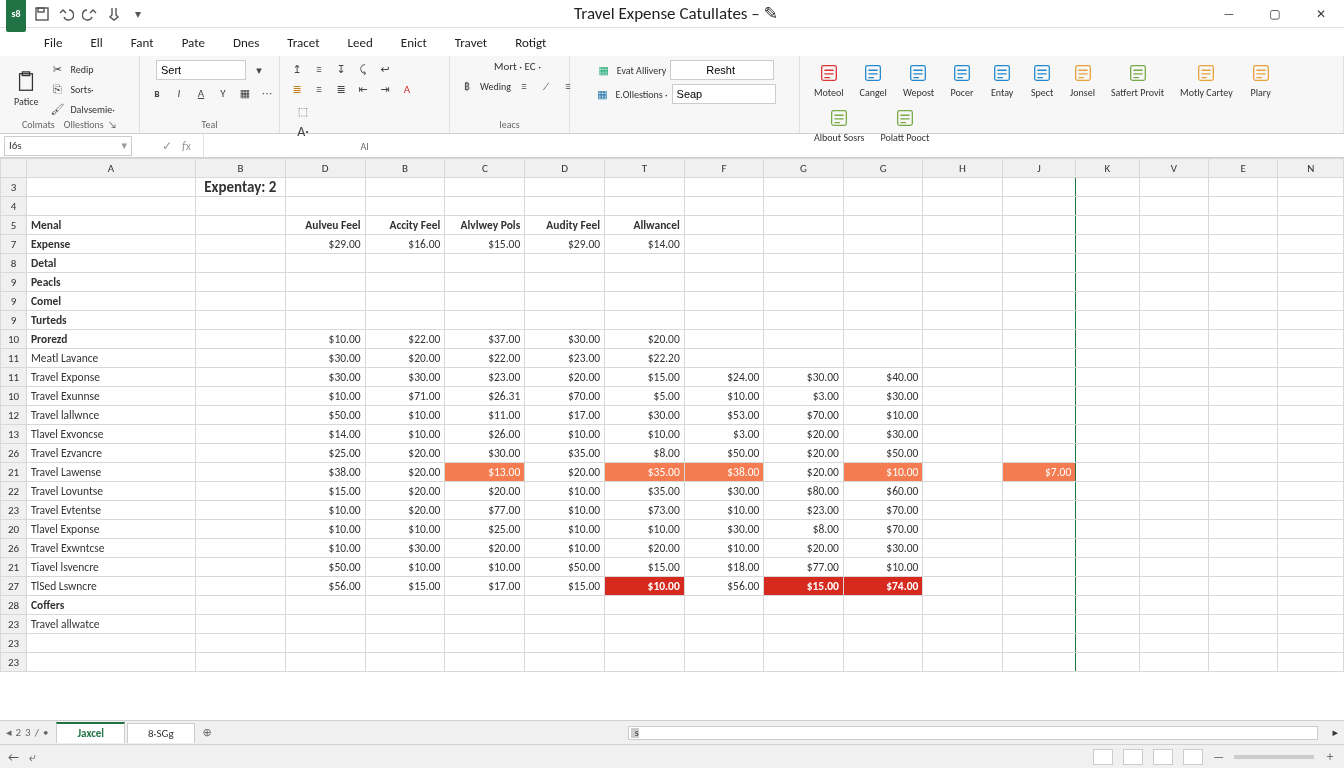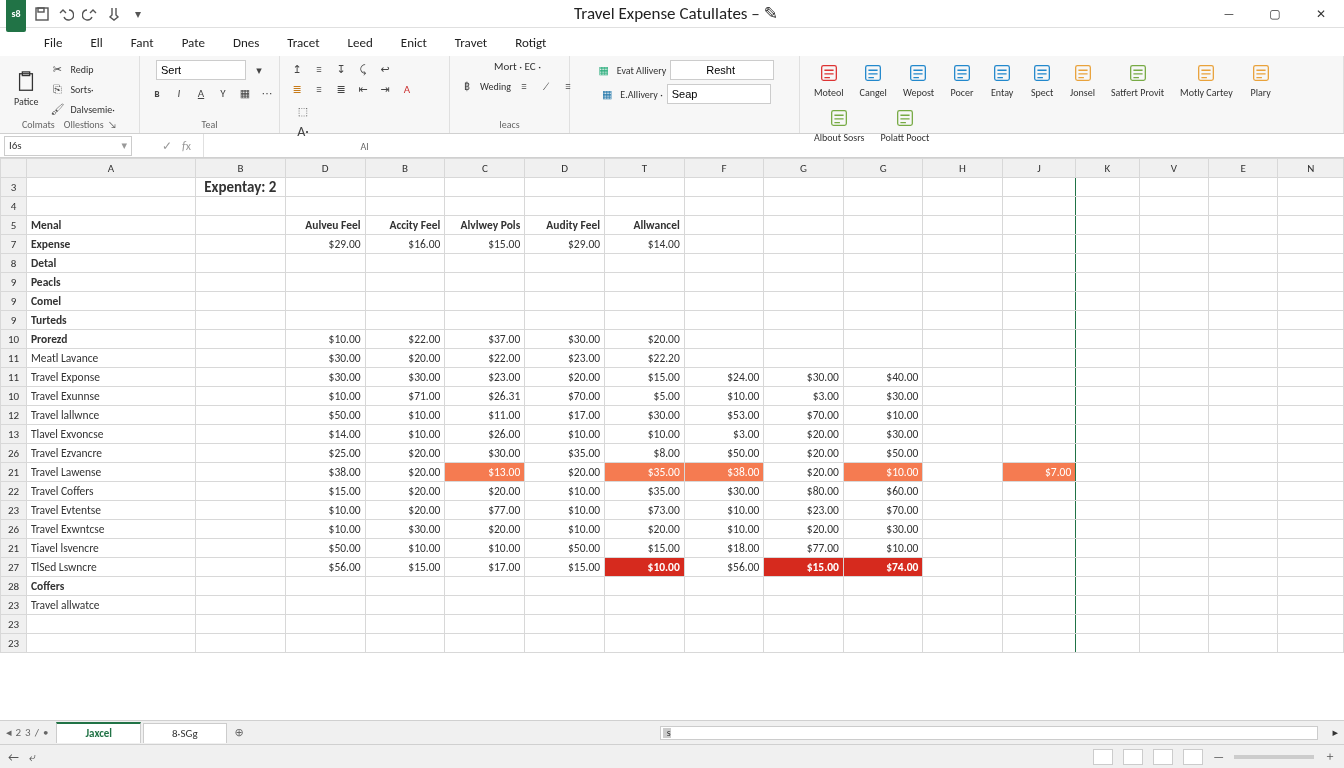--- a/index.html
+++ b/index.html
@@ -52,21 +52,21 @@
 .hdr-row td { font-weight: 600; text-align: right; }
 .hdr-row td:first-of-type { text-align: left; }
 .hl-orange { background: #f57b51 !important; color: #fff; }
 .hl-red { background: #d62a1e !important; color: #fff; font-weight: 600; }
 .sel-col { border-left: 1px solid #217346 !important; border-right: 1px solid #217346 !important; }
 th.sel-col-h { background: #d4e8dc; border-bottom: 2px solid #217346; }
 
 .tabstrip { height: 24px; border-top: 1px solid #d0d0d0; background: #f0f0f0; display: flex; align-items: center; font-size: 11px; }
 .tabstrip .nav { display: flex; gap: 4px; padding: 0 6px; color: #666; }
 .tabstrip .nav span { cursor: pointer; }
-.tabstrip .stab { padding: 3px 28px; border: 1px solid #ccc; background: #fff; border-bottom: none; margin-left: 2px; cursor: pointer; }
+.tabstrip .stab { padding: 3px 20px; border: 1px solid #ccc; background: #fff; border-bottom: none; margin-left: 2px; cursor: pointer; }
 .tabstrip .stab.active { border-top: 2px solid #217346; color: #217346; font-weight: 600; }
 .tabstrip .addtab { padding: 0 8px; color: #666; cursor: pointer; }
 .tabstrip .hscroll { flex: 1; margin: 0 8px; height: 14px; border: 1px solid #ccc; background: #fff; position: relative; }
 .tabstrip .hscroll .thumb { position: absolute; left: 2px; top: 1px; height: 10px; width: 8px; background: #ccc; }
 .tabstrip .side { padding: 0 6px; }
 
 .statusbar { height: 24px; border-top: 1px solid #d0d0d0; background: #f0f0f0; display: flex; align-items: center; padding: 0 8px; gap: 10px; color: #555; }
 .statusbar .spacer { flex: 1; }
 .statusbar .vbtn { width: 20px; height: 16px; border: 1px solid #ccc; background: #fff; }
 
@@ -217,21 +217,21 @@
 
   <div class="group" style="width:230px">
     <div class="controls stack" style="width:100%">
       <div class="row">
         <span class="smallbtn" style="color:#2a7">▦</span>
         <span style="font-size:10px">Evat Allivery</span>
         <input class="combo" style="width: 104px; padding-left: 35px;" value="Resht">
       </div>
       <div class="row">
         <span class="smallbtn" style="color:#27a">▦</span>
-        <span style="font-size:10px">E.Allivery ·</span>
+        <span style="font-size:10px">E.Ollestions ·</span>
         <input class="combo" style="width: 104px;" value="Seap">
       </div>
     </div>
     <div class="label">&nbsp;</div>
   </div>
 
   <div class="group" style="flex:1">
     <div class="controls" id="ribbon-bigbtns">
         <div class="bigbtn">
           <svg viewBox="0 0 24 24" style="color:#d33">
@@ -655,21 +655,21 @@
           <td class="num hl-orange">$10.00</td>
           <td class="num"></td>
           <td class="num hl-orange sel-col">$7.00</td>
           <td class="num"></td>
           <td class="num"></td>
           <td class="num"></td>
           <td class="num"></td>
         </tr>
         <tr>
           <th class="rowhdr">22</th>
-          <td class="">Travel Coffers</td>
+          <td class="">Travel Lovuntse</td>
           <td></td>
           <td class="num">$15.00</td>
           <td class="num">$20.00</td>
           <td class="num">$20.00</td>
           <td class="num">$10.00</td>
           <td class="num">$35.00</td>
           <td class="num">$30.00</td>
           <td class="num">$80.00</td>
           <td class="num">$60.00</td>
           <td class="num"></td>
@@ -683,20 +683,39 @@
           <th class="rowhdr">23</th>
           <td class="">Travel Evtentse</td>
           <td></td>
           <td class="num">$10.00</td>
           <td class="num">$20.00</td>
           <td class="num">$77.00</td>
           <td class="num">$10.00</td>
           <td class="num">$73.00</td>
           <td class="num">$10.00</td>
           <td class="num">$23.00</td>
+          <td class="num">$70.00</td>
+          <td class="num"></td>
+          <td class="num sel-col"></td>
+          <td class="num"></td>
+          <td class="num"></td>
+          <td class="num"></td>
+          <td class="num"></td>
+        </tr>
+        <tr>
+          <th class="rowhdr">20</th>
+          <td class="">Tlavel Exponse</td>
+          <td></td>
+          <td class="num">$10.00</td>
+          <td class="num">$10.00</td>
+          <td class="num">$25.00</td>
+          <td class="num">$10.00</td>
+          <td class="num">$10.00</td>
+          <td class="num">$30.00</td>
+          <td class="num">$8.00</td>
           <td class="num">$70.00</td>
           <td class="num"></td>
           <td class="num sel-col"></td>
           <td class="num"></td>
           <td class="num"></td>
           <td class="num"></td>
           <td class="num"></td>
         </tr>
         <tr>
           <th class="rowhdr">26</th>

